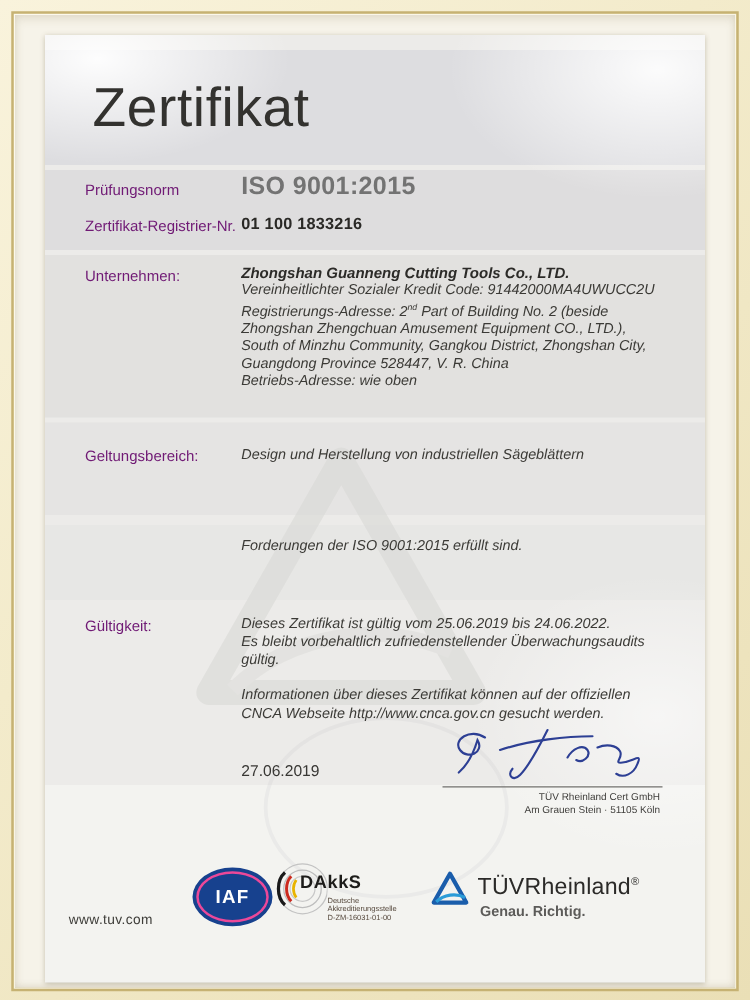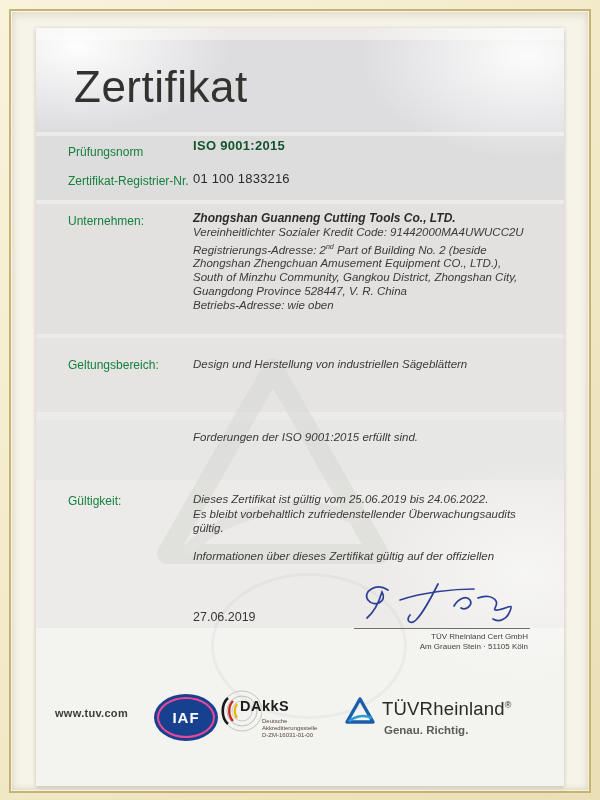--- a/index.html
+++ b/index.html
@@ -23,33 +23,33 @@
   .band5{top:392px;height:60px;background:rgba(210,210,209,.15);}
   .band-light{top:600px;height:158px;background:rgba(252,252,248,.45);}
   .glare-tl{position:absolute;left:-30px;top:-20px;width:240px;height:130px;background:radial-gradient(ellipse at 30% 30%, rgba(255,255,255,.95) 0%, rgba(255,255,255,0) 65%);}
   .glare-tr{position:absolute;right:-40px;top:-10px;width:260px;height:150px;background:radial-gradient(ellipse at 70% 25%, rgba(255,255,255,.9) 0%, rgba(255,255,255,0) 65%);}
   .glare-mid{position:absolute;right:0;top:430px;width:190px;height:230px;background:radial-gradient(ellipse at 80% 50%, rgba(255,255,255,.55) 0%, rgba(255,255,255,0) 70%);}
 
   .wm{position:absolute;left:110px;top:318px;opacity:.55;}
   .seal{position:absolute;left:175px;top:545px;width:190px;height:140px;border-radius:50%;border:3px solid rgba(130,130,140,.07);}
 
   .title{position:absolute;left:38px;top:34px;font-size:44px;color:#33322f;letter-spacing:.5px;}
-  .lbl{position:absolute;left:32px;font-size:12px;color:#15803d;}
-  .val-bold-lg{position:absolute;left:157px;top:110px;font-size:13px;font-weight:700;color:#14532d;letter-spacing:.3px;}
-  .val-bold-md{position:absolute;left:157px;top:143px;font-size:13px;font-weight:400;color:#2a2926;letter-spacing:.2px;}
+  .lbl{position:absolute;left:32px;font-size:12px;color:#701a75;}
+  .val-bold-lg{position:absolute;left:157px;top:110px;font-size:20px;font-weight:700;color:#737373;letter-spacing:.3px;}
+  .val-bold-md{position:absolute;left:157px;top:143px;font-size:13px;font-weight:700;color:#2a2926;letter-spacing:.2px;}
   .block{position:absolute;left:157px;font-size:11.5px;line-height:13.8px;color:#3b3a36;font-style:italic;}
   .block .co-name{font-weight:700;font-size:12px;color:#2c2b28;}
   sup.nd{font-size:7px;vertical-align:super;}
 
   .date{position:absolute;left:157px;top:582px;font-size:12.5px;color:#383734;}
   .sig-group{position:absolute;left:318px;top:550px;width:176px;}
   .sig-line{border-bottom:1px solid #71706d;width:176px;}
   .issuer{font-size:8px;line-height:9.5px;color:#403f3c;text-align:right;margin-top:3px;padding-right:2px;}
 
-  .website{position:absolute;left:19px;top:679px;font-size:11px;font-weight:700;color:#3d3c38;letter-spacing:.3px;text-align:right;}
+  .website{position:absolute;left:19px;top:702px;font-size:11px;font-weight:400;color:#3d3c38;letter-spacing:.3px;text-align:right;}
   .iaf{position:absolute;left:118px;top:666px;width:58px;height:41px;background:#ec4899;border:3px solid #17418e;border-radius:50%;}
   .iaf-inner{position:absolute;inset:2px;background:#17418e;border-radius:50%;display:flex;align-items:center;justify-content:center;}
   .iaf-inner span{color:#fff;font-weight:700;font-size:15px;letter-spacing:1px;}
   .dakks{position:absolute;left:180px;top:664px;width:134px;height:56px;}
   .dakks-name{position:absolute;left:24px;top:6px;font-size:14.5px;font-weight:700;color:#1d1c1a;letter-spacing:.5px;}
   .dakks-small{position:absolute;left:46px;top:26px;font-size:6px;line-height:7px;color:#56493d;}
   .tuv-triangle{position:absolute;left:308px;top:668px;}
   .brand{position:absolute;left:346px;top:670px;font-size:18.5px;color:#2b2a28;letter-spacing:.2px;}
   .brand .b1{font-weight:400;text-align:center;}
   .brand .b2{font-weight:400;}
@@ -111,21 +111,22 @@
         <div>Forderungen der ISO 9001:2015 erfüllt sind.</div>
       </div>
 
     <div class="lbl" style="top:466px">Gültigkeit:</div>
     <div class="block" style="top:464px;line-height:14.5px">
         <div>Dieses Zertifikat ist gültig vom 25.06.2019 bis 24.06.2022.</div>
         <div>Es bleibt vorbehaltlich zufriedenstellender Überwachungsaudits</div>
         <div>gültig.</div>
       </div>
     <div class="block" style="top:521px;line-height:14.5px">
-        <div>Informationen über dieses Zertifikat gültig auf der offiziellen</div>
+        <div>Informationen über dieses Zertifikat können auf der offiziellen</div>
+        <div>CNCA Webseite http://www.cnca.gov.cn gesucht werden.</div>
       </div>
 
     <div class="date">27.06.2019</div>
     <div class="sig-group">
       <svg width="176" height="46" viewBox="0 0 176 46">
         <g fill="none" stroke="#2d3f94" stroke-width="1.7" stroke-linecap="round">
           <path d="M34 12 C22 4 8 14 14 22 C20 30 34 24 28 14 C25 24 20 34 13 40"></path>
           <path d="M46 22 C70 14 100 11 120 11"></path>
           <path d="M84 6 C78 18 70 34 62 42 C57 47 51 43 56 37"></path>
           <path d="M100 28 C104 21 112 17 116 22 C119 27 112 33 107 30"></path>

